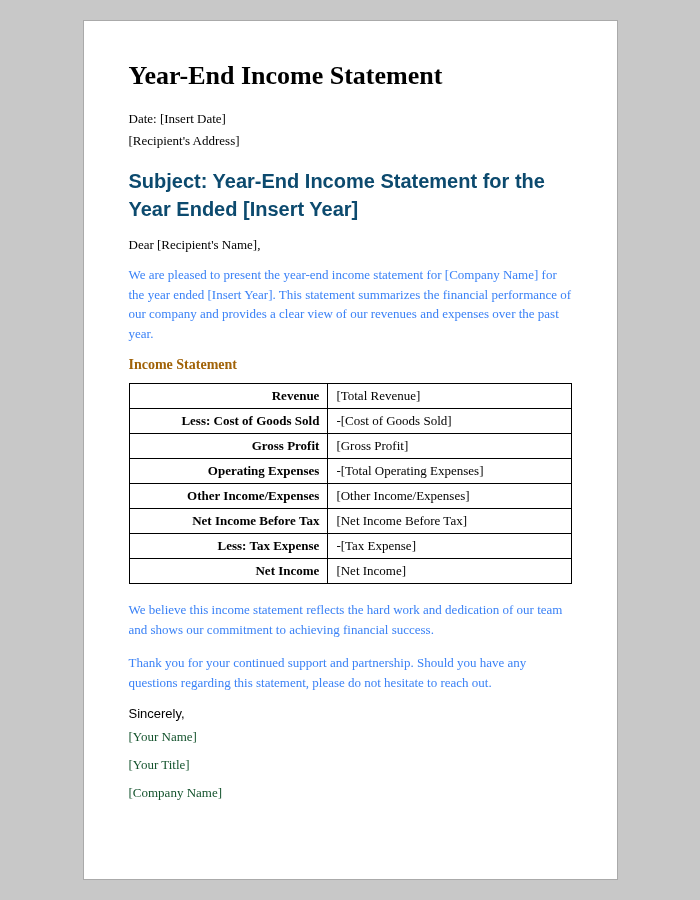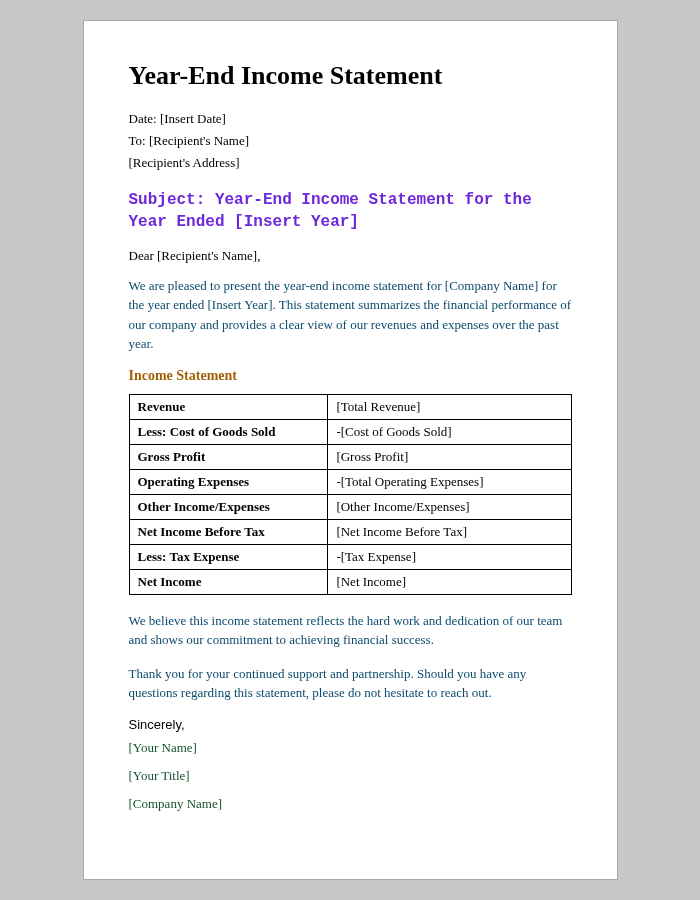--- a/index.html
+++ b/index.html
@@ -35,39 +35,39 @@
     }
 
     .meta-line {
       font-size: 13px;
       color: #000;
       margin-bottom: 6px;
       font-family: Georgia, serif;
     }
 
     .subject-heading {
-      font-size: 16px;
+      font-size: 20px;
       font-weight: bold;
-      font-family: Liberation Mono, monospace;
-      color: #6d28d9;
+      font-family: Liberation Sans, sans-serif;
+      color: #0c4a6e;
       margin-top: 18px;
       margin-bottom: 14px;
       line-height: 1.4;
     }
 
     .greeting {
       font-size: 13px;
       color: #000;
       margin-bottom: 12px;
       font-family: Georgia, serif;
     }
 
     .body-para {
       font-size: 13px;
-      color: #0c4a6e;
+      color: #3b82f6;
       margin-bottom: 14px;
       font-family: Georgia, serif;
       line-height: 1.5;
     }
 
     .section-heading {
       font-size: 14px;
       font-weight: bold;
       font-family: Georgia, serif;
       color: #a16207;
@@ -84,21 +84,21 @@
     }
 
     .income-table td {
       border: 1px solid #000;
       padding: 4px 8px;
       color: #000;
     }
 
     .income-table td:first-child {
       font-weight: bold;
-      text-align: left;
+      text-align: right;
       width: 45%;
     }
 
     .income-table td:last-child {
       width: 55%;
     }
 
     .closing-line {
       font-size: 13px;
       color: #000;
@@ -119,21 +119,20 @@
   </style>
 </head>
 <body>
 
 <div class="document">
 
   <h1 class="main-title">Year-End Income Statement</h1>
 
   <p class="meta-line">Date: [Insert Date]</p>
 
-  <p class="meta-line">To: [Recipient's Name]</p>
 
   <p class="meta-line">[Recipient's Address]</p>
 
   <h2 class="subject-heading">Subject: Year-End Income Statement for the Year Ended [Insert Year]</h2>
 
   <p class="greeting">Dear [Recipient's Name],</p>
 
   <p class="body-para">We are pleased to present the year-end income statement for [Company Name] for the year ended [Insert Year]. This statement summarizes the financial performance of our company and provides a clear view of our revenues and expenses over the past year.</p>
 
   <p class="section-heading">Income Statement</p>

